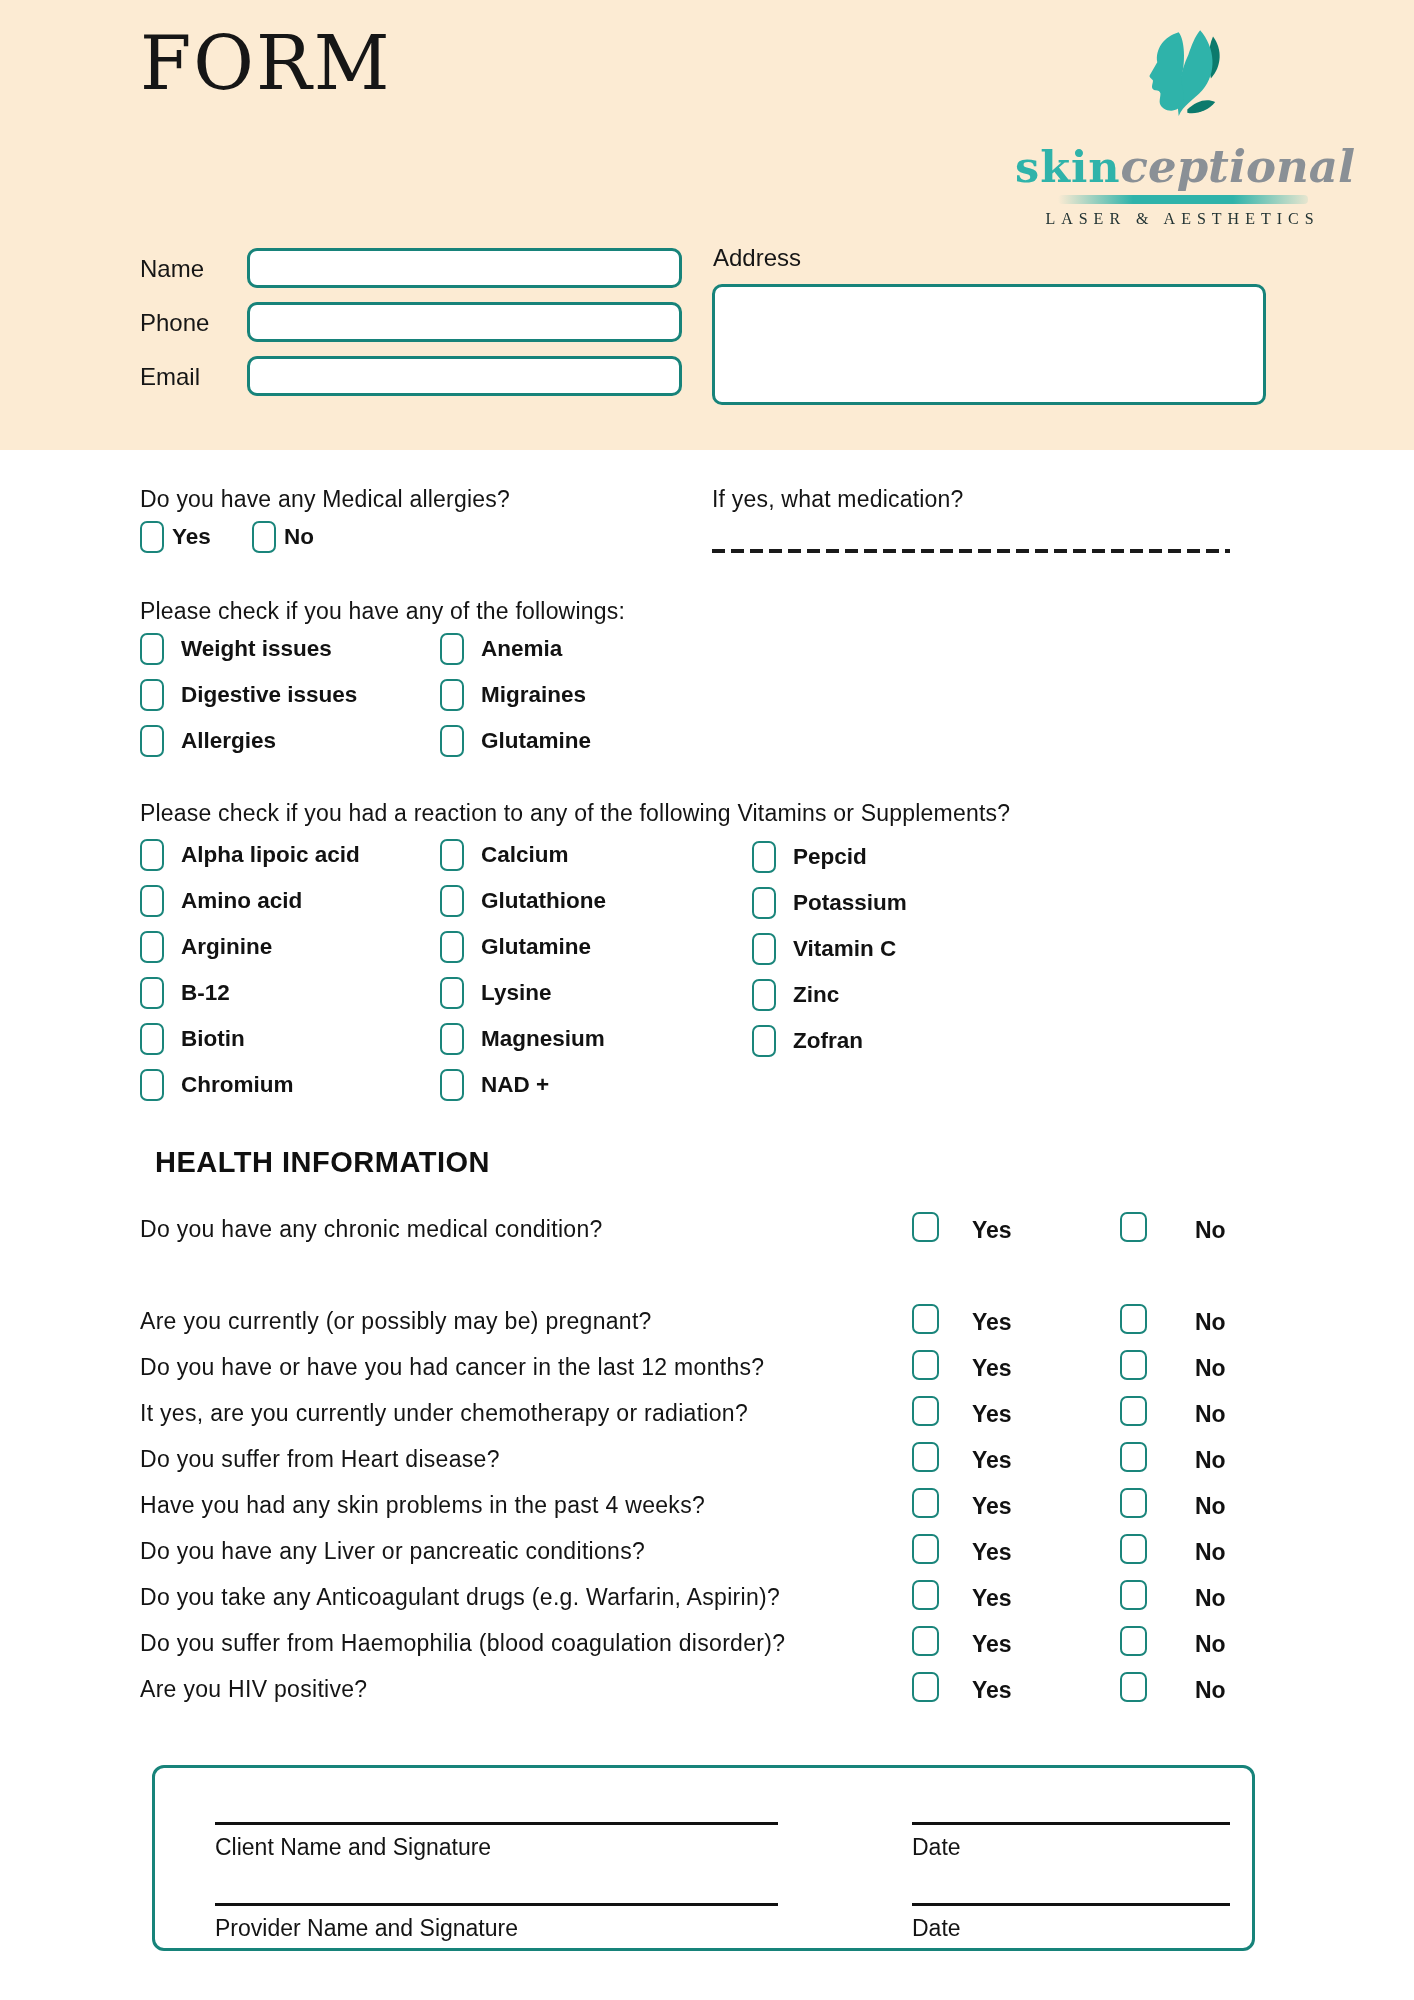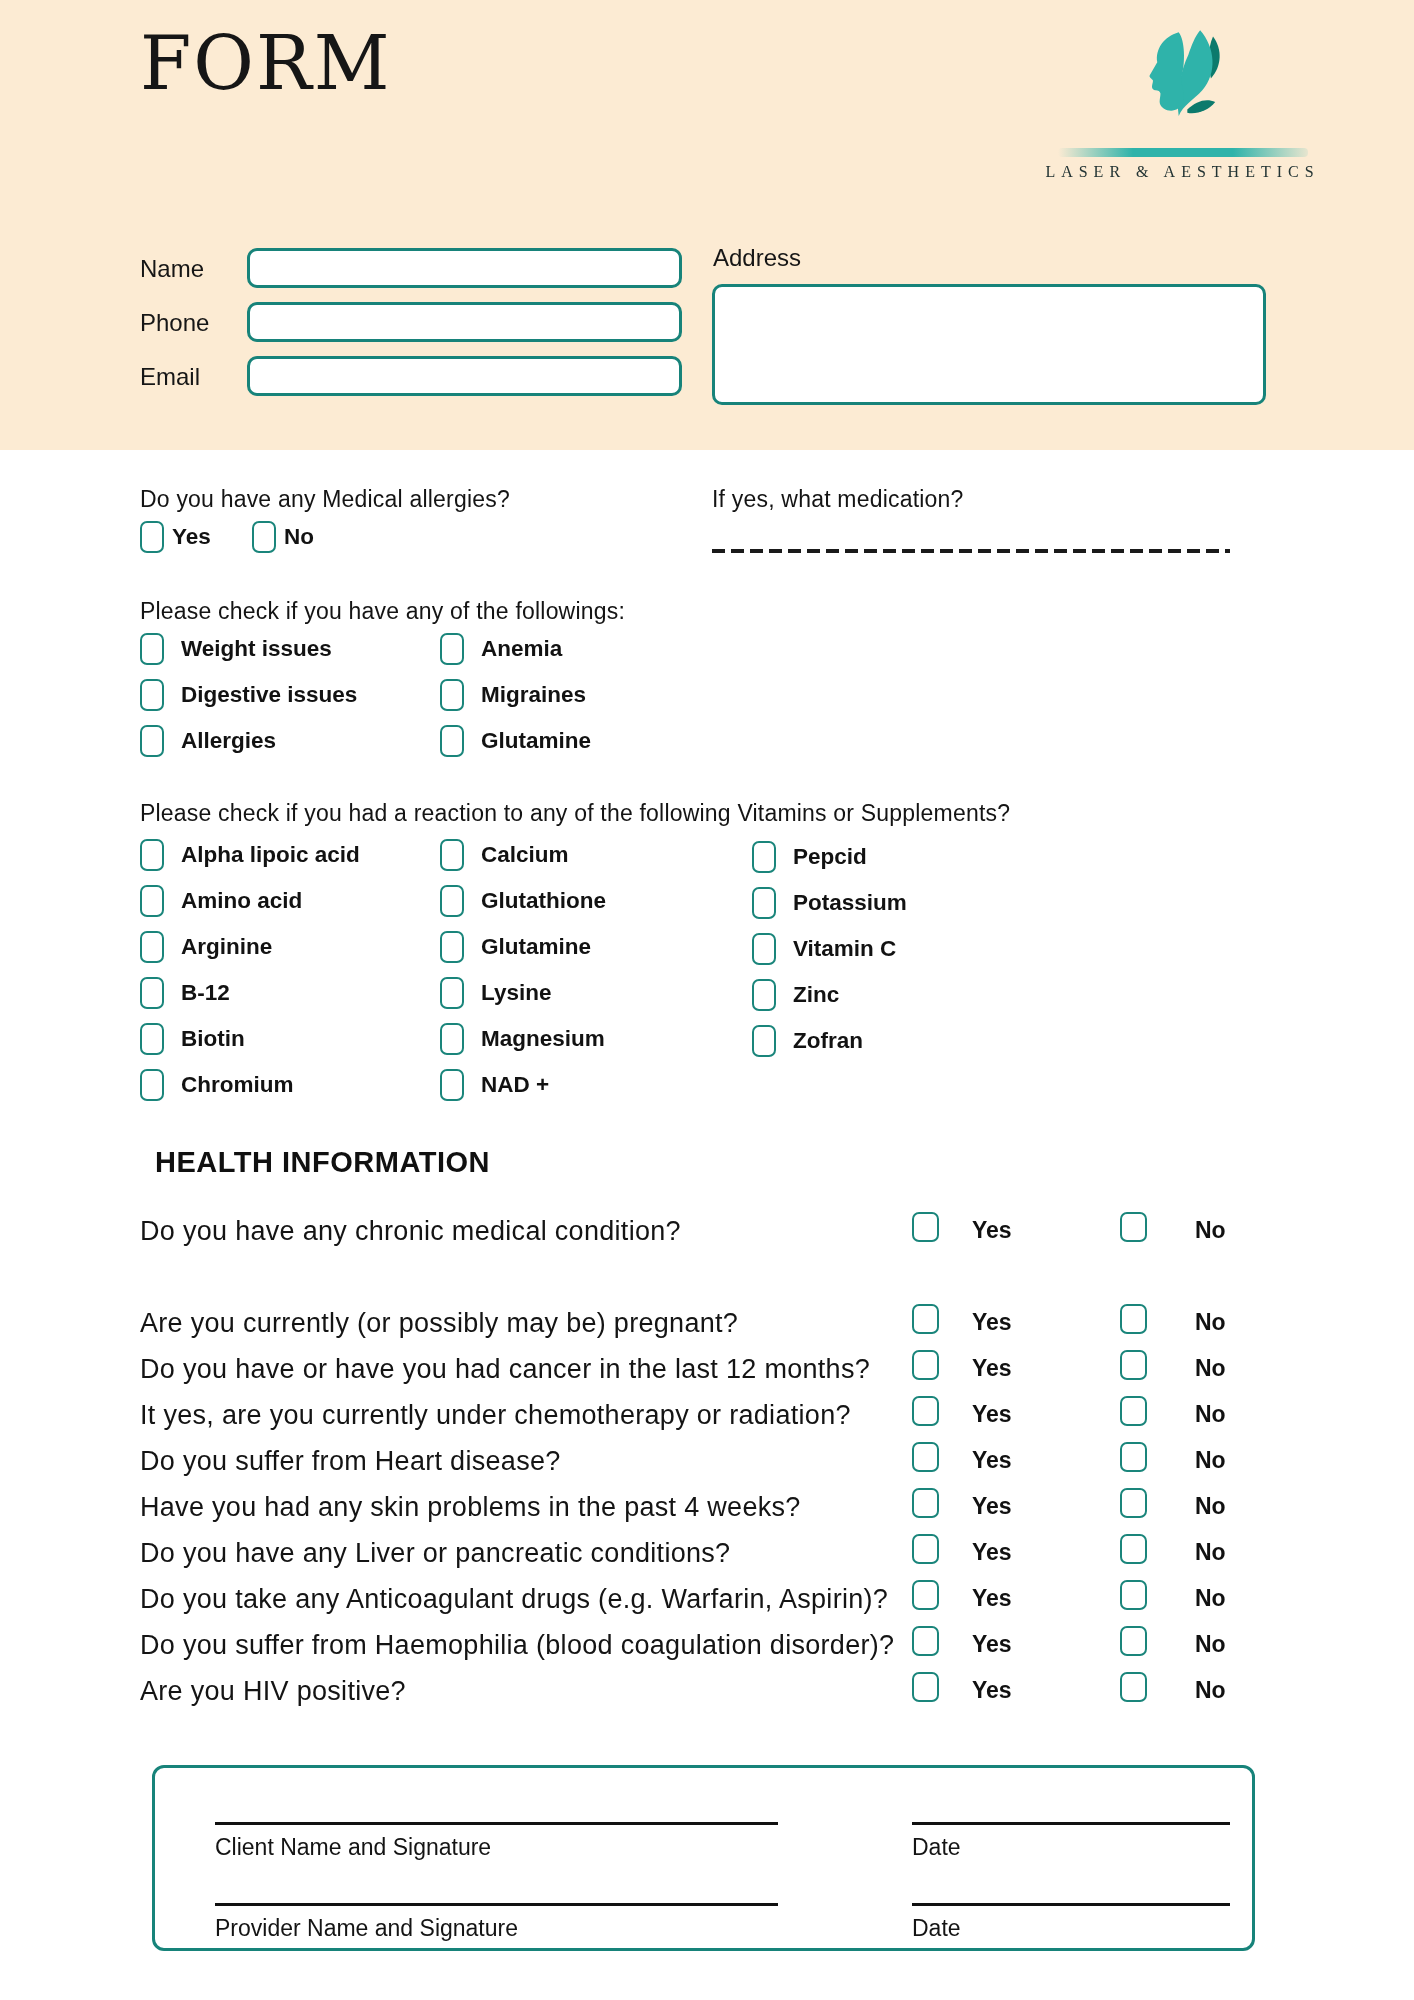--- a/index.html
+++ b/index.html
@@ -39,21 +39,21 @@
   .cbi .cbl{margin-left:17px;font-size:22.5px;font-weight:700;color:#121212;}
   .col{position:absolute;display:flex;flex-direction:column;gap:12px;}
 
   .dashline{position:absolute;height:4px;
             background:repeating-linear-gradient(90deg,#1a1a1a 0 13px,rgba(0,0,0,0) 13px 19px);}
   .dash-inline{display:inline-block;height:3px;margin-left:10px;vertical-align:baseline;
             background:repeating-linear-gradient(90deg,#1a1a1a 0 10px,rgba(0,0,0,0) 10px 15px);}
 
   
   .hrow{position:absolute;left:140px;right:40px;height:38px;}
-  .hrow .qt{position:absolute;left:0;top:4px;font-size:27px;letter-spacing:0.3px;color:#141414;white-space:nowrap;}
+  .hrow .qt{position:absolute;left:0;top:4px;font-size:23px;letter-spacing:0.3px;color:#141414;white-space:nowrap;}
   .hrow .ycb{position:absolute;left:772px;top:0;}
   .hrow .ylb{position:absolute;left:832px;top:5px;font-size:23px;font-weight:700;}
   .hrow .ncb{position:absolute;left:980px;top:0;}
   .hrow .nlb{position:absolute;left:1055px;top:5px;font-size:23px;font-weight:700;}
 
   .heading{position:absolute;left:155px;top:1146px;font-size:29px;font-weight:700;letter-spacing:0.5px;color:#101010;}
 
   
   .sigbox{position:absolute;left:152px;top:1765px;width:1103px;height:186px;
           border:3.5px solid #17837A;border-radius:12px;box-sizing:border-box;background:#fff;}
@@ -70,20 +70,23 @@
       <div>FORM</div>
     </h1>
 
     <div class="logo">
       <svg viewBox="0 0 120 110" width="160" height="118" aria-hidden="true">
         <path d="M88,8 C97,20 96,36 86,47 C83,34 83,19 88,8 Z" fill="#0C7A6C"></path>
         <path d="M76,2 C90,18 92,42 78,58 C70,67 60,72 56,82 C53,62 58,40 65,25 C68,16 71,8 76,2 Z" fill="#2FB3AA"></path>
         <path d="M56,4 C42,8 34,20 36,32 L29,44 C28,46 31,47 32,49 C32,52 30,55 32,57 C34,59 38,57 39,61 C39,66 36,71 42,75 C48,79 57,77 60,70 C63,60 57,54 59,44 C62,32 62,12 56,4 Z" fill="#2FB3AA"></path>
         <path d="M64,76 C72,68 82,65 90,69 C84,77 72,81 64,79 Z" fill="#0C7A6C"></path>
       </svg>
+      <div class="brandline">
+        <span class="brand-skin">skin</span><span class="brand-cept">ceptional</span>
+      </div>
       <div class="brandbar"></div>
       <div class="tagline">LASER &amp; AESTHETICS</div>
     </div>
 
     <span class="flabel" style="left:140px;top:255px;">Name</span>
     <input class="tinput" style="left: 247px; top: 248px;" type="text">
 
     <span class="flabel" style="left:140px;top:309px;">Phone</span>
     <input class="tinput" style="left: 247px; top: 302px;" type="text">
 

